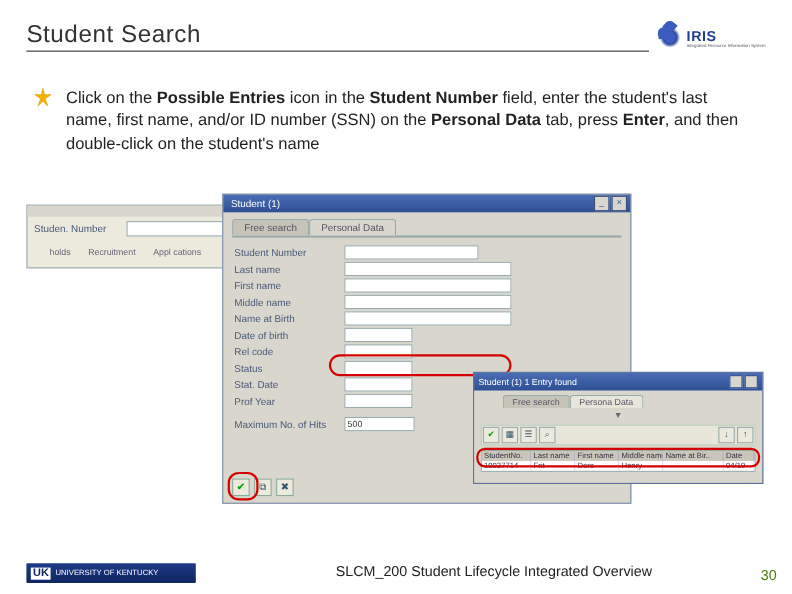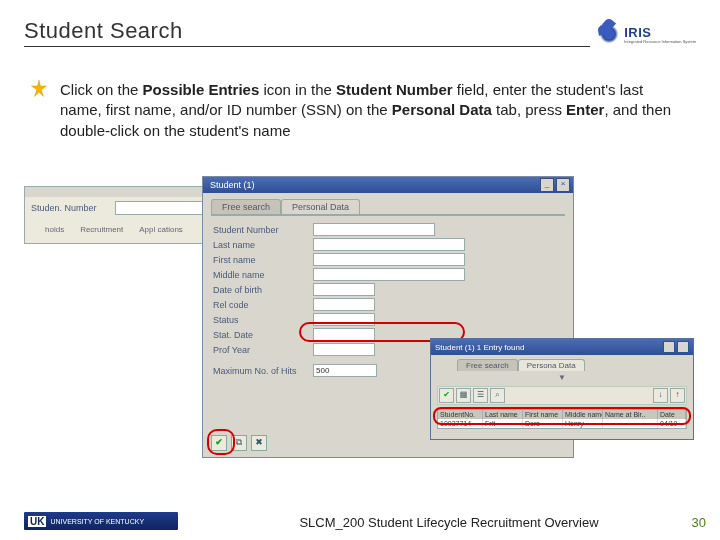--- a/index.html
+++ b/index.html
@@ -351,21 +351,21 @@
     border-radius: 8px;
     pointer-events: none;
   }
 
   .footer {
     position: absolute;
     bottom: 10px;
     left: 0;
     right: 0;
     display: flex;
-    align-items: flex-end;
+    align-items: flex-start;
     font-size: 12px;
   }
   .uk-badge {
     margin-left: 24px;
     width: 150px;
     height: 18px;
     background: linear-gradient(#1e3a8a, #0f2560);
     color: #fff;
     font-size: 7px;
     display: flex;
@@ -457,20 +457,24 @@
     <div class="form-row">
         <div class="lbl">Last name</div>
         <div class="fld long"></div>
       </div>
     <div class="form-row">
         <div class="lbl">First name</div>
         <div class="fld long"></div>
       </div>
     <div class="form-row">
         <div class="lbl">Middle name</div>
+        <div class="fld long"></div>
+      </div>
+    <div class="form-row">
+        <div class="lbl">Name at Birth</div>
         <div class="fld long"></div>
       </div>
     <div class="form-row">
         <div class="lbl">Date of birth</div>
         <div class="fld short"></div>
       </div>
     <div class="form-row">
         <div class="lbl">Rel code</div>
         <div class="fld short"></div>
       </div>
@@ -543,17 +547,17 @@
       </div>
     </div>
     <div class="row-highlight"></div>
   </div>
 
   <div class="footer">
     <div class="uk-badge">
       <span class="uk">UK</span>
       <span>UNIVERSITY OF KENTUCKY</span>
     </div>
-    <div class="footer-title">SLCM_200 Student Lifecycle Recruitment Overview</div>
+    <div class="footer-title">SLCM_200 Student Lifecycle Integrated Overview</div>
   </div>
   <div class="slide-no">30</div>
 
 </div>
 
 </body></html>

